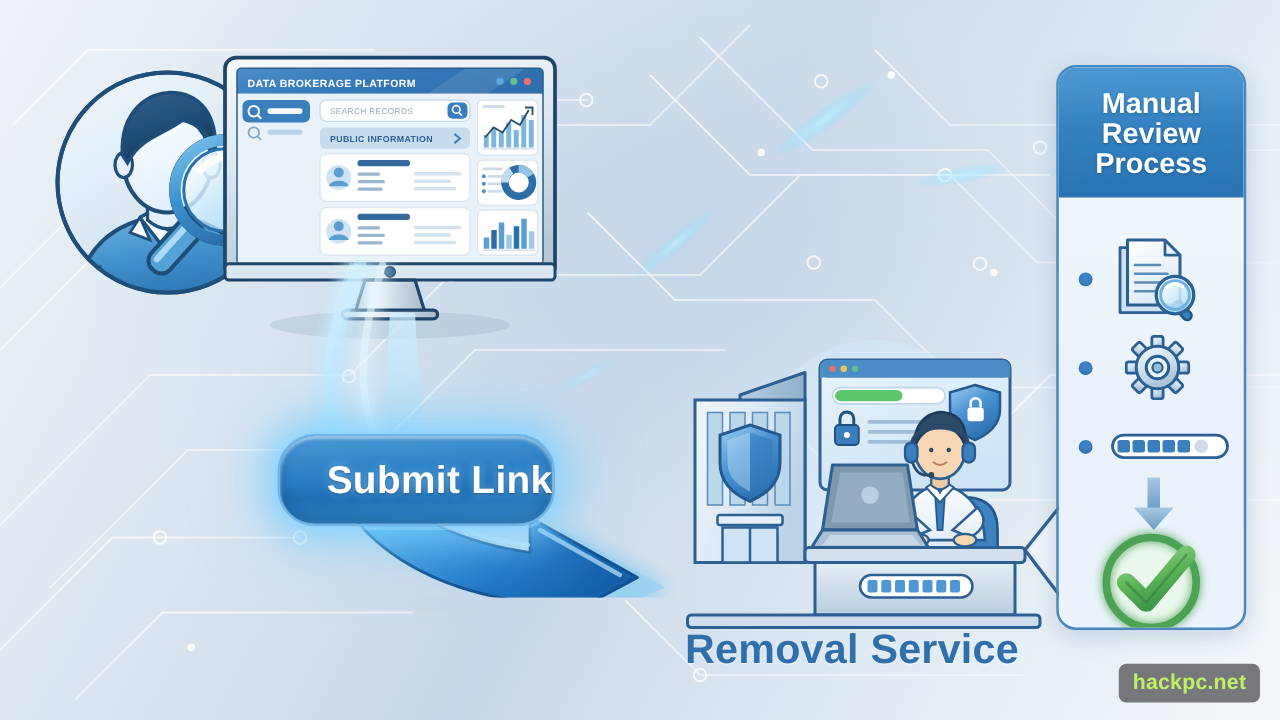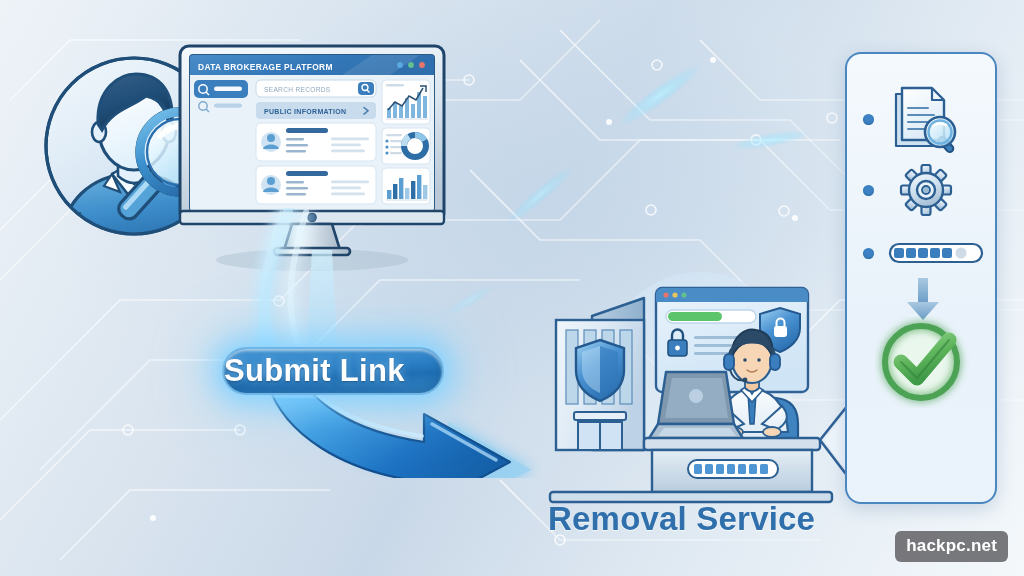--- a/index.html
+++ b/index.html
@@ -24,31 +24,31 @@
   #circuit { position:absolute; inset:0; width:1024px; height:576px; }
 
   
   #avatar-badge { left: 42px; top: 52px; width: 196px; height: 196px; }
 
   
   #monitor { left: 176px; top: 44px; width: 272px; height: 232px; }
 
   
   #submit-btn {
-    left: 222px; top: 347px; width: 222px; height: 48px;
+    left: 222px; top: 347px; width: 222px; height: 74px;
     border-radius: 30px;
     background: linear-gradient(177deg, #4a9ad6 0%, #2b7fc4 42%, #1f6fb4 62%, #3b8ccd 100%);
     border: 2px solid #6fb6e6;
     box-shadow:
       0 0 0 3px rgba(150,215,255,0.45),
       0 0 26px 10px rgba(120,205,255,0.70),
       0 0 52px 20px rgba(140,215,255,0.38),
       inset 0 2px 3px rgba(255,255,255,0.55),
       inset 0 -6px 12px rgba(10,70,120,0.35);
-    display: flex; align-items: center; justify-content: flex-start;
+    display: flex; align-items: center; justify-content: flex-end;
     z-index: 24;
   }
   #submit-btn .lbl {
     color: #ffffff;
     font-size: 31px; font-weight: bold;
     letter-spacing: 0.3px;
     text-shadow: 0 1px 2px rgba(12,60,105,0.55), 0 0 8px rgba(180,230,255,0.5);
     white-space: nowrap;
   }
 
@@ -92,21 +92,21 @@
     width: 11px; height: 11px; border-radius: 50%;
     background: #3c82c4; flex: none;
     box-shadow: inset 0 -1px 2px rgba(20,70,120,0.45);
   }
   
   #watermark {
     right: 16px; bottom: 14px;
     background: rgba(108,108,112,0.92);
     border-radius: 6px;
     padding: 5px 11px 6px 11px;
-    color: #ffffff;
+    color: #bef264;
     font-size: 17px; font-weight: bold;
     letter-spacing: 0.2px;
     z-index: 60;
   }
 </style>
 </head>
 <body>
 
 <div id="stage">
 
@@ -601,20 +601,25 @@
         </g>
       </g>
     </g>
 
     <rect x="2" y="220" width="282" height="10" rx="3" fill="#cfdeeb" stroke="#2c5f92" stroke-width="2.4"></rect>
   </svg>
 
   <div id="service-label" class="abs">Removal Service</div>
 
   <div id="review-panel" class="abs">
+    <div id="review-header">
+      <div class="line">Manual</div>
+      <div class="line">Review</div>
+      <div class="line">Process</div>
+    </div>
 
     <div id="review-steps">
 
       <div class="step-row" style="left:16px; top:28px;">
         <span class="bullet"></span>
         <svg style="margin-left:14px;" width="76" height="74" viewBox="0 0 76 74">
           <defs>
             <linearGradient id="docG" x1="0" y1="0" x2="0.4" y2="1">
               <stop offset="0%" stop-color="#ffffff"></stop>
               <stop offset="100%" stop-color="#dcebf7"></stop>

